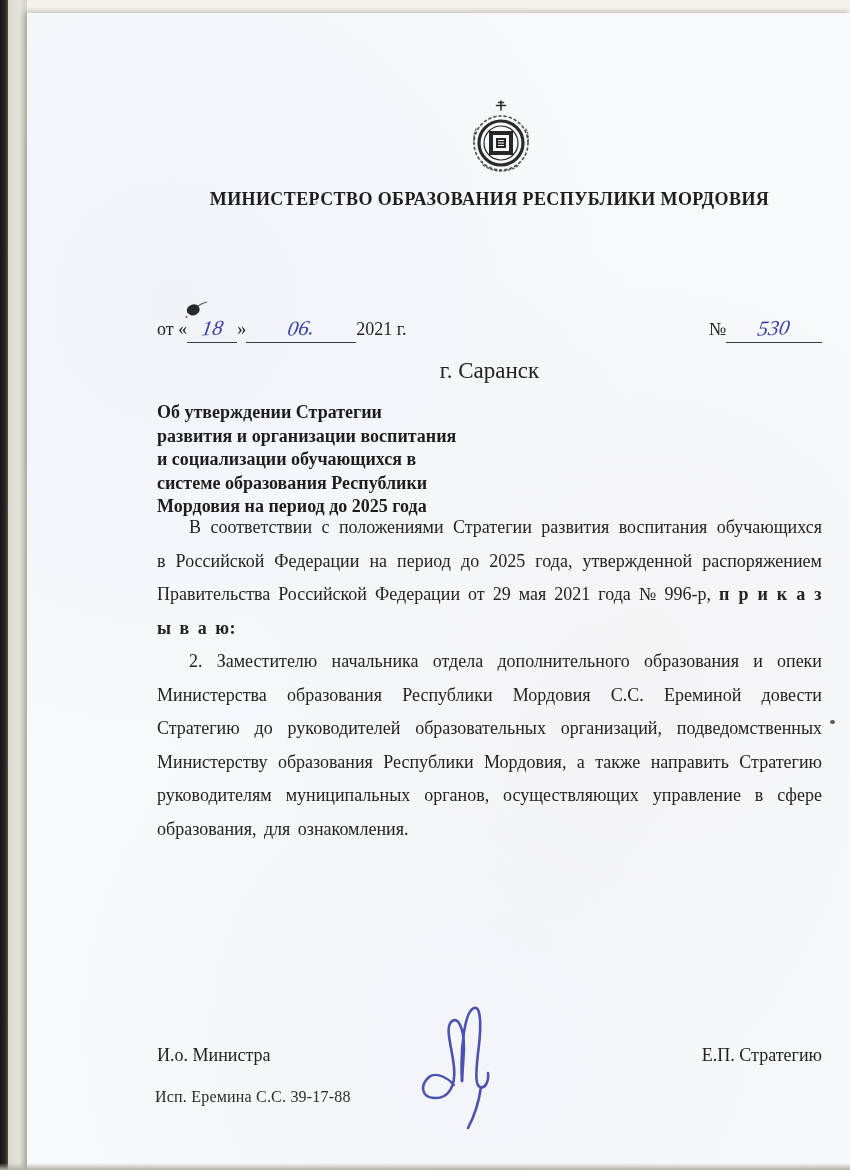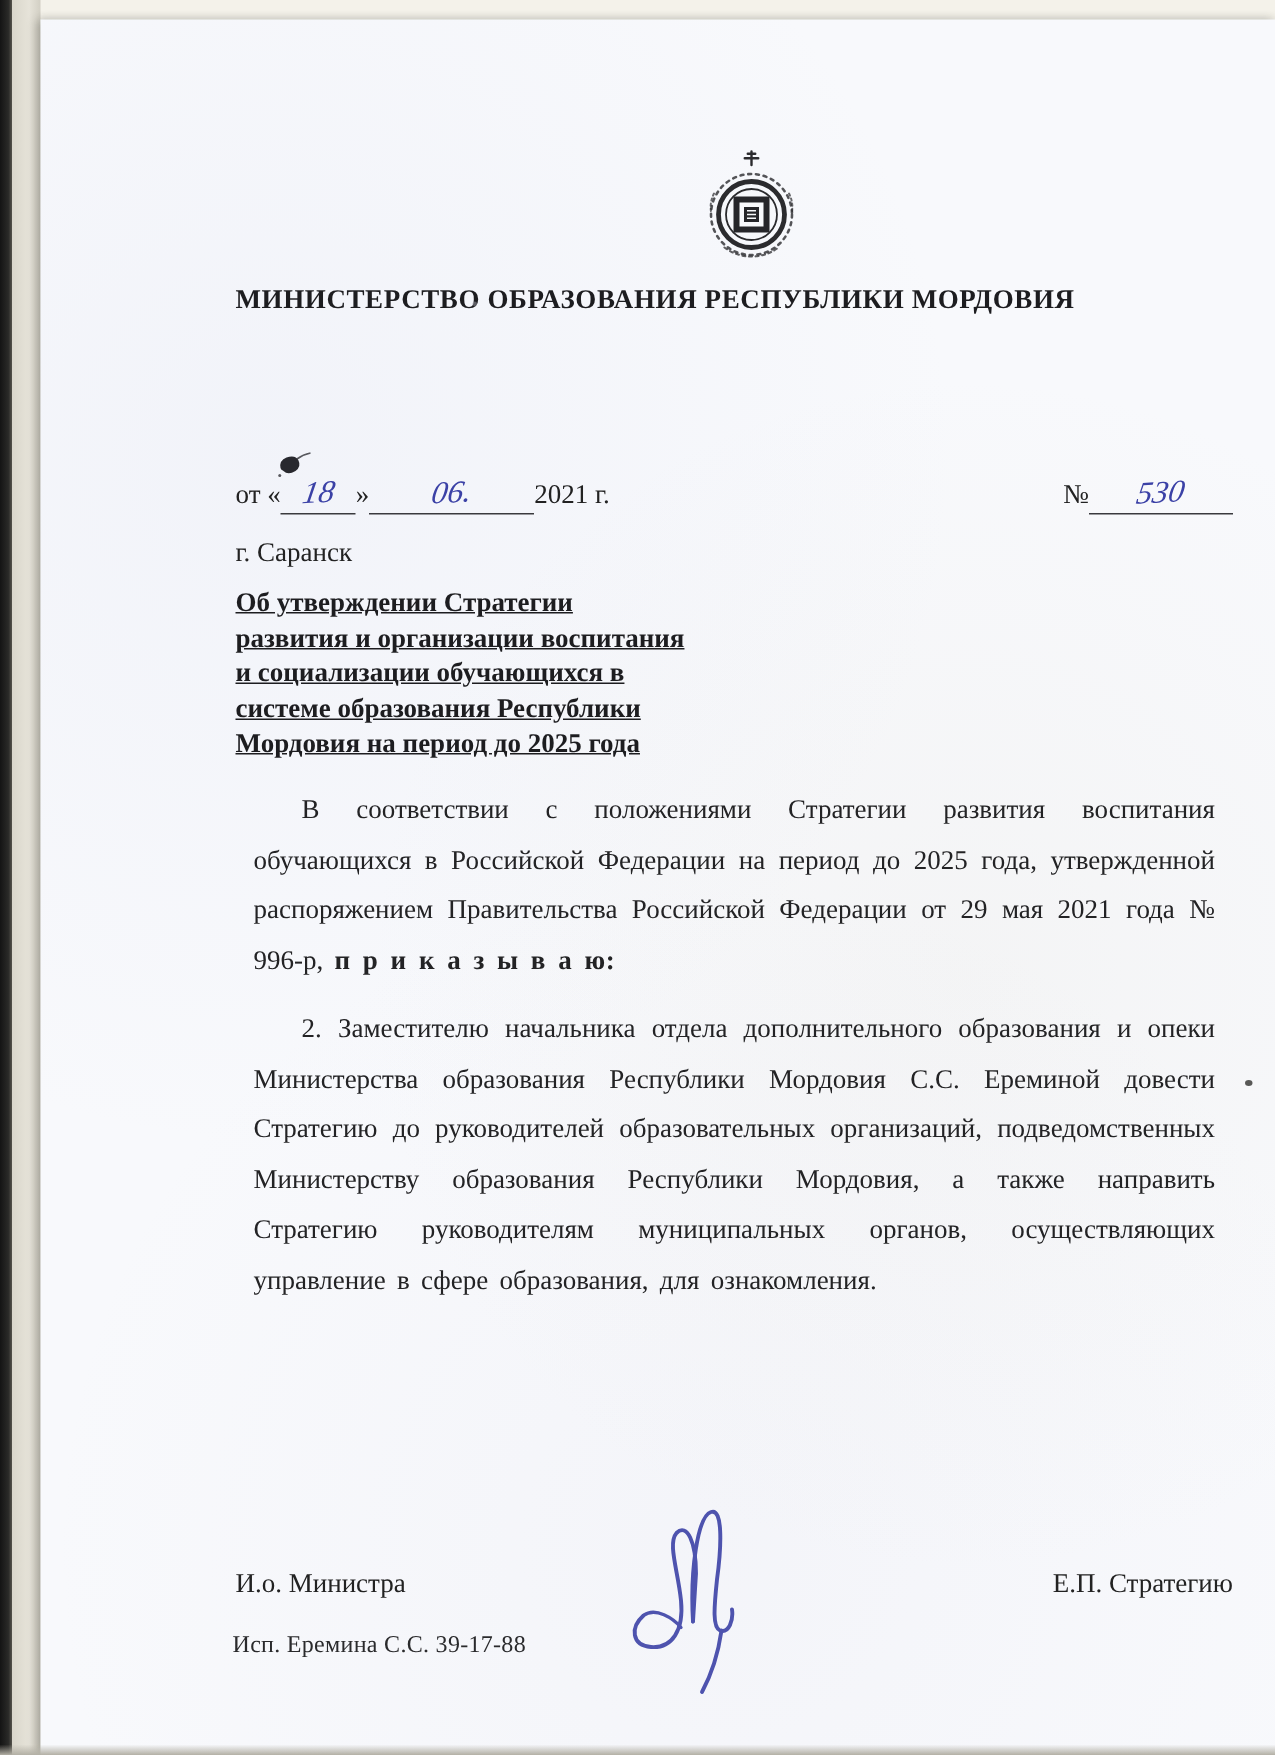--- a/index.html
+++ b/index.html
@@ -19,42 +19,42 @@
   
   .paper{position:absolute;left:27px;top:13px;width:823px;height:1157px;
     background:
       radial-gradient(circle at 18% 25%, rgba(202,208,232,.14), transparent 42%),
       radial-gradient(circle at 75% 55%, rgba(214,210,196,.12), transparent 45%),
       radial-gradient(circle at 55% 88%, rgba(206,206,224,.10), transparent 40%),
       #f8f9fc;
     box-shadow:-3px 0 6px rgba(60,58,50,.25), 0 -2px 5px rgba(60,58,50,.12);
   }
   .abs{position:absolute;}
-  .center{text-align:left;}
+  .center{text-align:center;}
   .content-col{left:130px;width:665px;}
   .ministry{top:176px;font-weight:bold;font-size:18px;letter-spacing:.4px;color:#1d1d20;}
   .prikaz{top:244px;font-weight:bold;font-size:18px;letter-spacing:5px;color:#1d1d20;}
   
   .dateline{top:306px;height:34px;font-size:18px;color:#222;}
   .dl-left{position:absolute;left:0;top:0;white-space:nowrap;}
   .dl-right{position:absolute;right:0;top:0;white-space:nowrap;}
   .blank{display:inline-block;border-bottom:1.6px solid #3a3a3e;text-align:center;
     height:22px;vertical-align:-4px;position:relative;}
   .blank-day{width:50px;}
   .blank-month{width:110px;}
   .blank-num{width:96px;}
   .hand{font-style:italic;color:#3b41a6;font-size:21px;display:inline-block;
     transform:skewX(-12deg) rotate(-3deg);position:relative;top:-4px;}
-  .city{top:345px;font-size:18px;color:#222;}
-  .subject{top:377px;left:130px;width:440px;font-weight:bold;font-size:18px;
-    line-height:23.5px;color:#1d1d20;white-space:pre-line;text-decoration:underline;}
+  .city{top:345px;font-size:23px;color:#222;}
+  .subject{top:388px;left:130px;width:440px;font-weight:bold;font-size:18px;
+    line-height:23.5px;color:#1d1d20;white-space:pre-line;}
   
   .bodytext{top:498px;left:130px;width:665px;font-size:18px;line-height:33.5px;
     color:#232325;text-align:justify;word-spacing:3px;}
-  .bodytext p{margin:12px;text-indent:32px;}
+  .bodytext p{margin:0;text-indent:32px;}
   .bold-run{font-weight:bold;letter-spacing:.5px;}
   
   .signrow{top:1032px;left:130px;width:665px;font-size:18px;color:#222;}
   .sign-pos{position:absolute;left:0;top:0;text-align:center;}
   .sign-name{position:absolute;right:0;top:0;}
   .autograph{left:388px;top:988px;width:100px;height:132px;}
   .footer-note{left:128px;top:1075px;font-size:16px;color:#2a2a2c;letter-spacing:.2px;}
   .speck{left:803px;top:707px;width:5px;height:4px;background:#3c3c3a;border-radius:50%;opacity:.85;}
   .speck2{left:288px;top:188px;width:3px;height:3px;background:#8a8a92;border-radius:50%;opacity:.6;}
   .emblem{left:440px;top:86px;width:68px;height:78px;}

